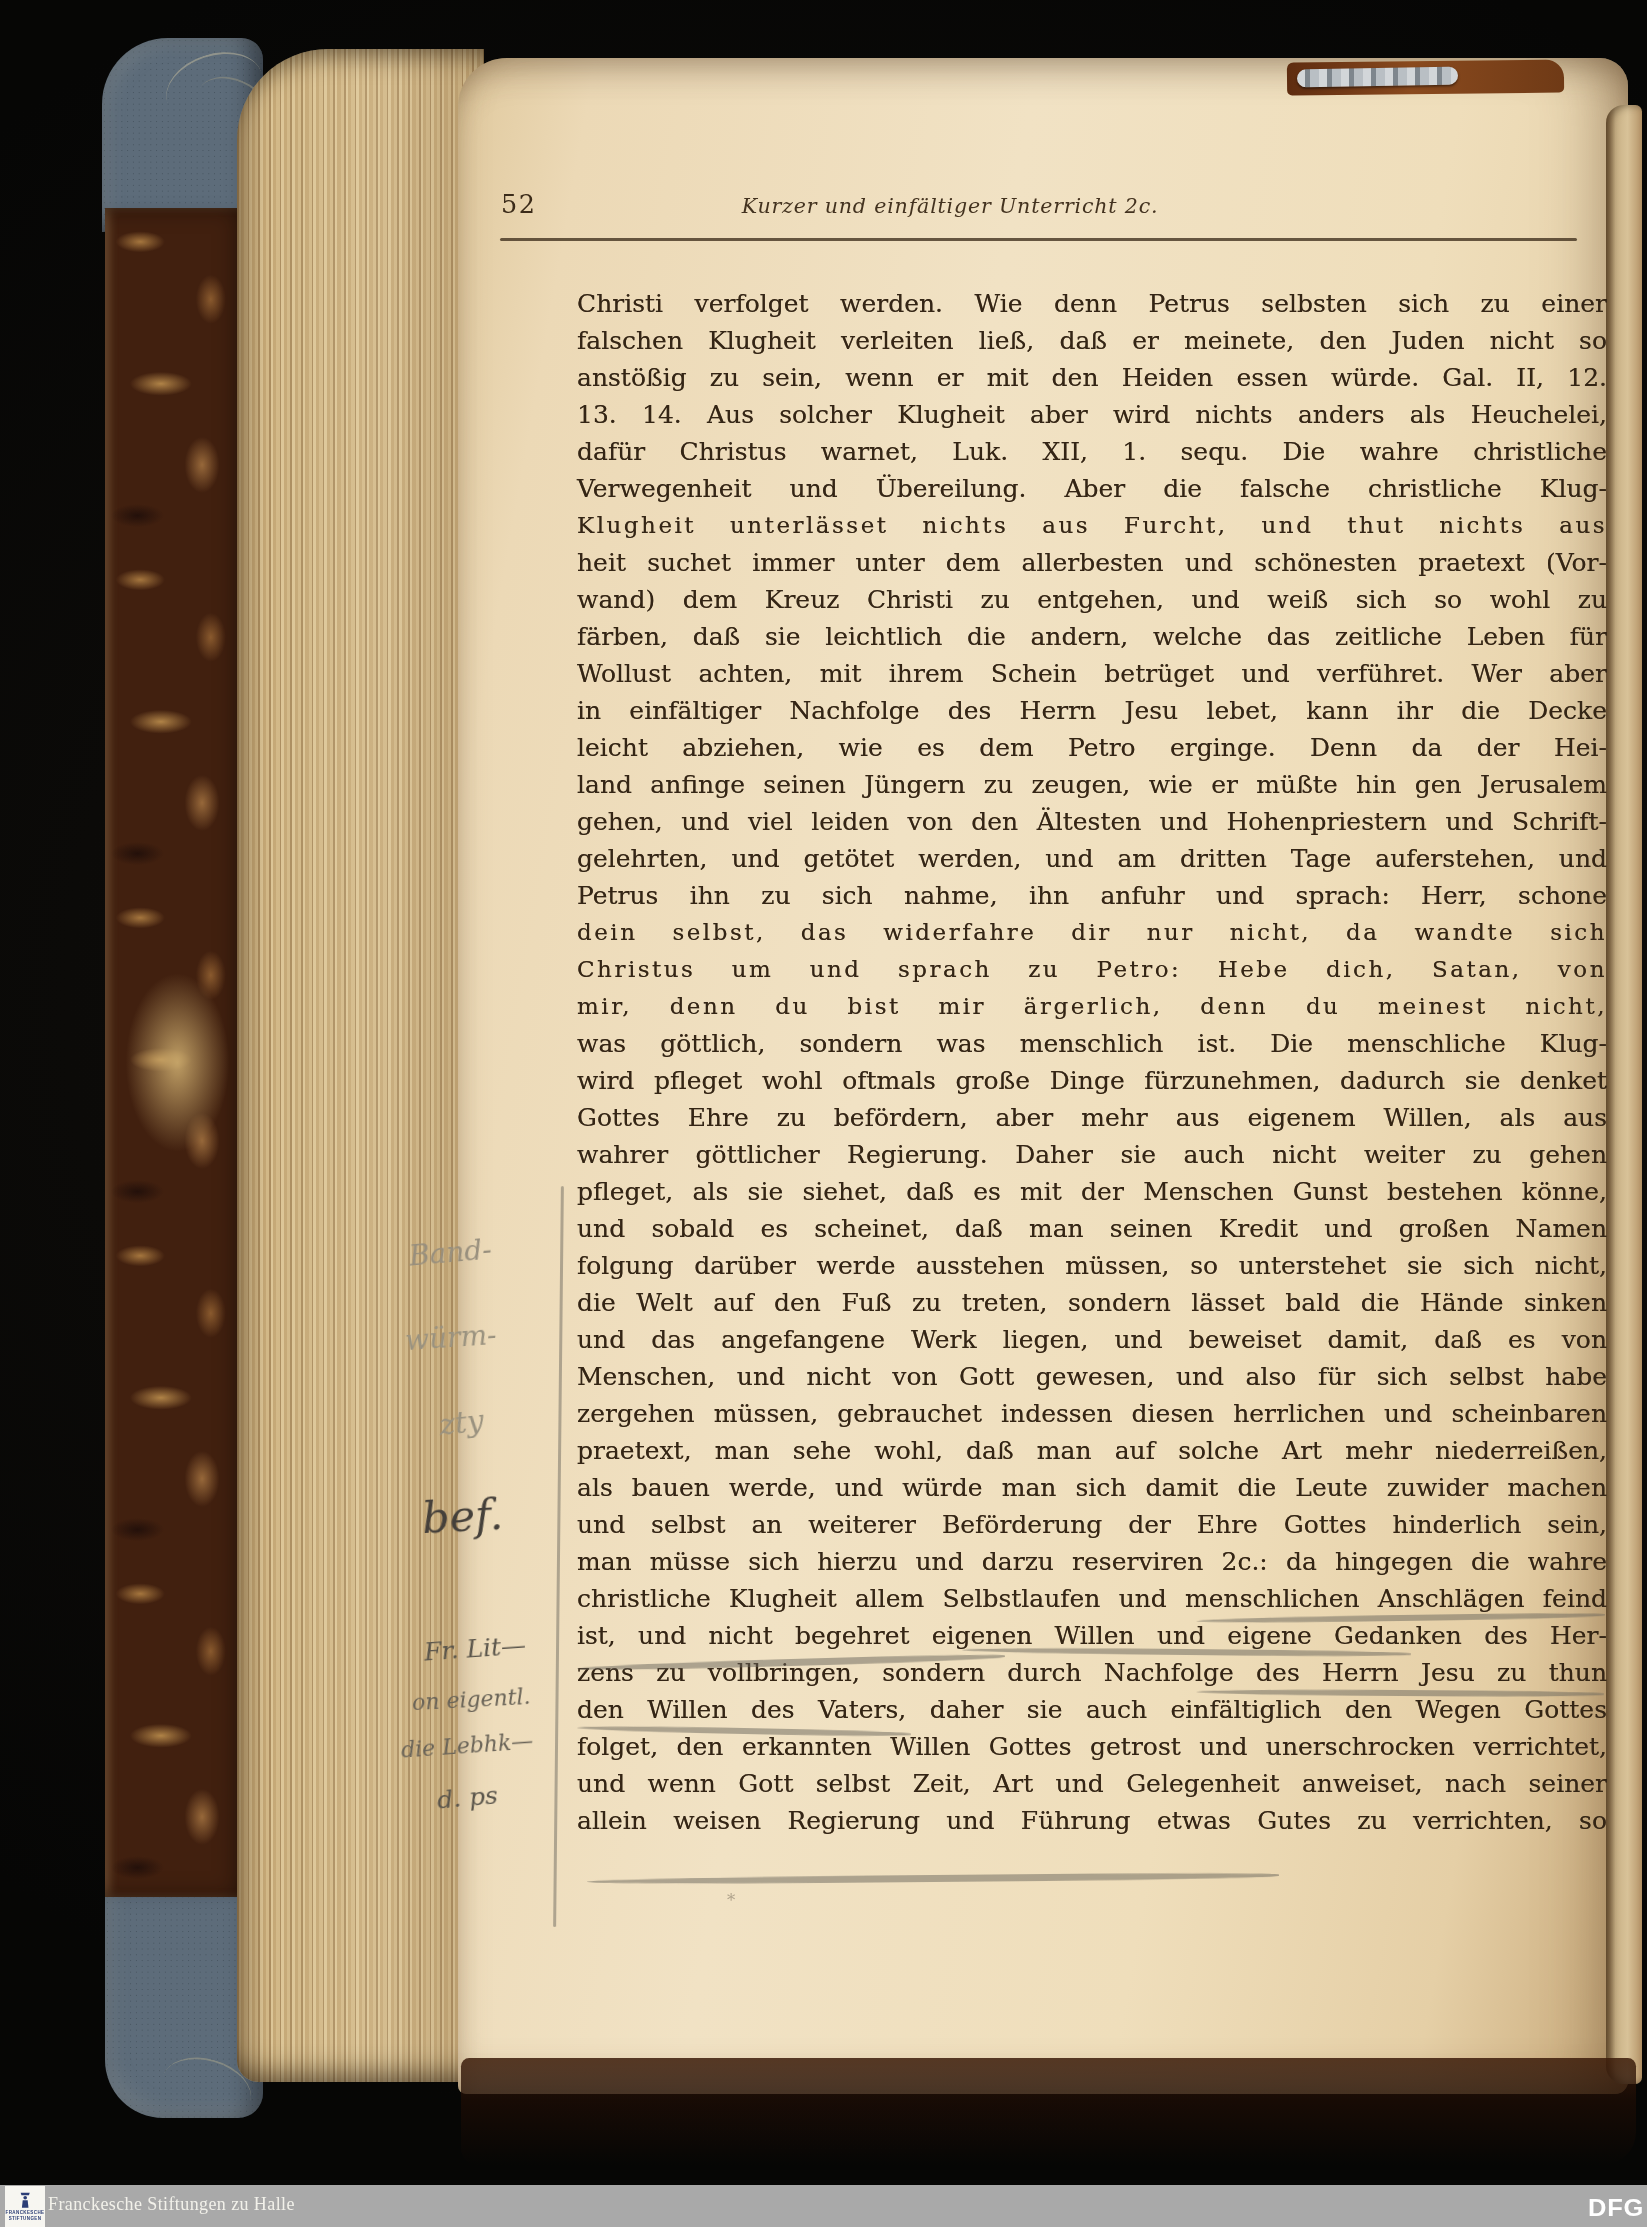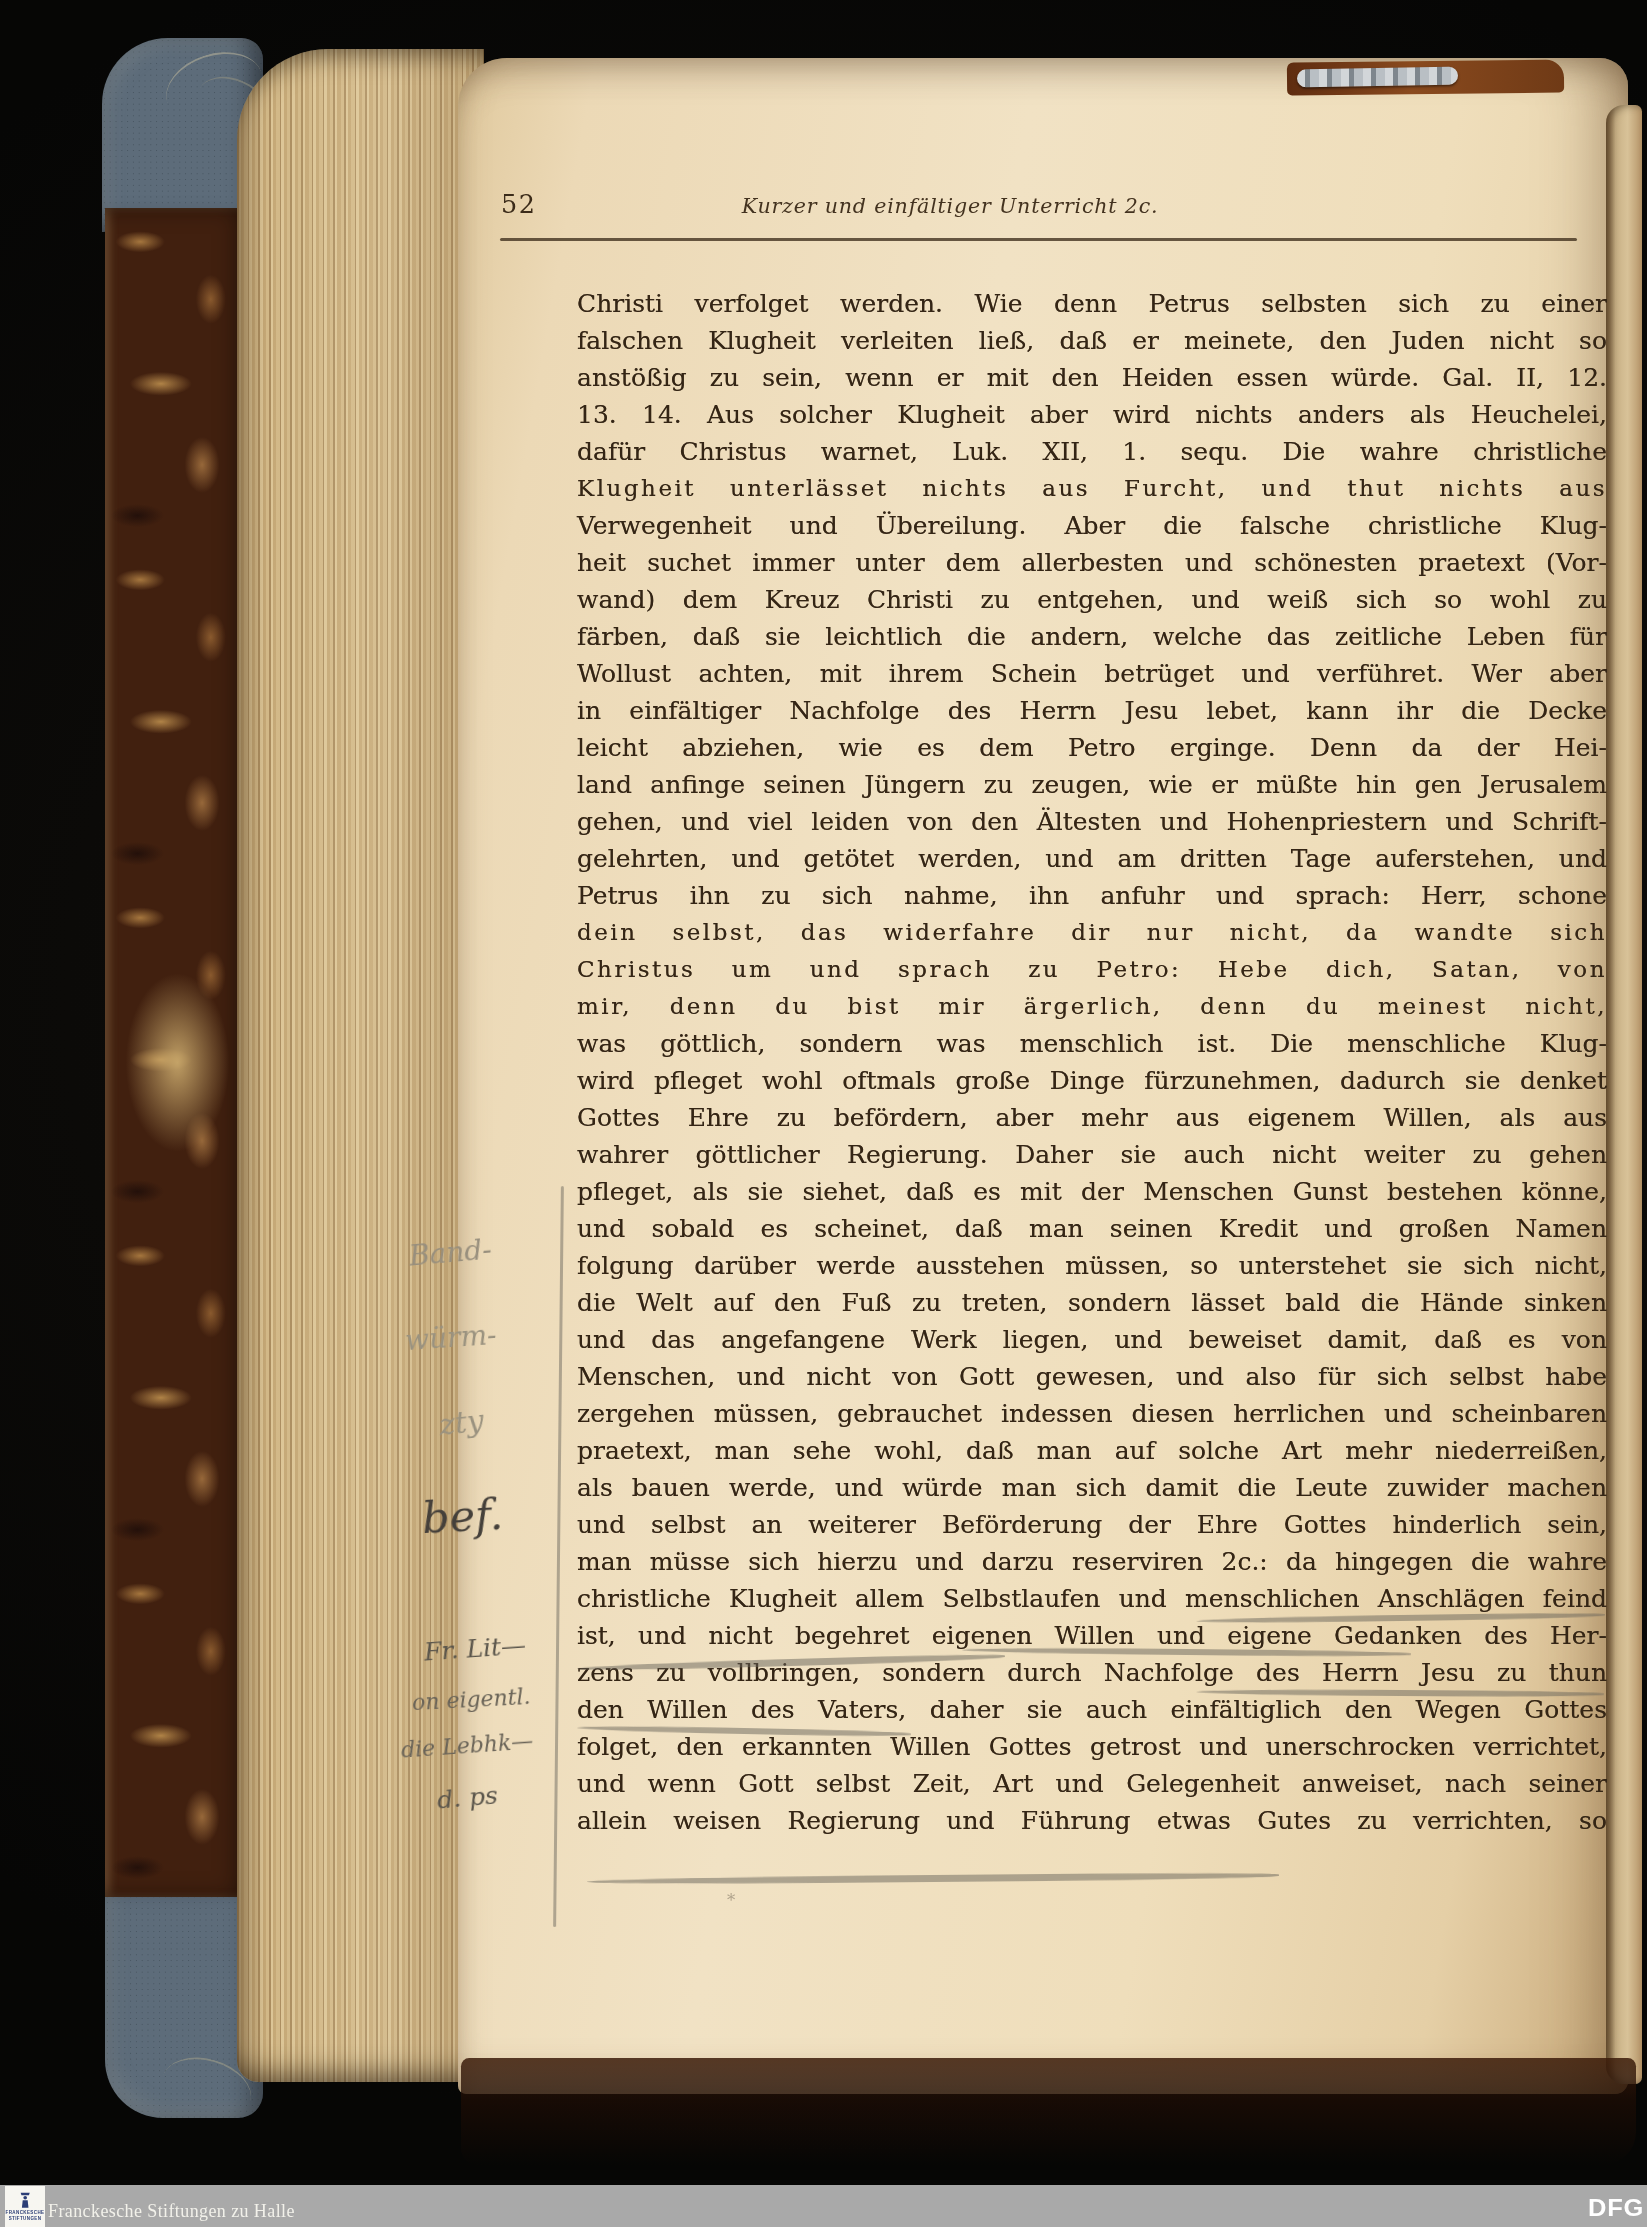--- a/index.html
+++ b/index.html
@@ -84,21 +84,21 @@
   .sig-mark{position:absolute;left:727px;top:1891px;font-size:16.5px;color:rgba(120,110,92,.55);}
 
   
   .bottom-bar{position:absolute;left:0;top:2185px;width:1648px;height:43px;background:#a9a9a9;}
   .logo-box{position:absolute;left:5px;top:2186px;width:40px;height:41px;background:#f7f6f1;
     display:flex;flex-direction:column;align-items:center;justify-content:center;gap:0.8px;}
   .logo-glyph{width:12.4px;height:16.5px;}
   .logo-text{font-family:"Liberation Sans",sans-serif;font-size:4.5px;line-height:5px;
     color:#2c3e76;letter-spacing:0.4px;text-align:center;font-weight:bold;}
   .bar-title{position:absolute;left:48px;top:2194px;font-family:"Liberation Serif",serif;
-    font-size:18px;color:#f2f1ea;letter-spacing:0.4px;margin-top:7px;}
+    font-size:18px;color:#f2f1ea;letter-spacing:0.4px;}
   .dfg{position:absolute;left:1588px;top:2193px;font-family:"Liberation Sans",sans-serif;
     font-weight:bold;font-size:25.5px;color:#ffffff;letter-spacing:0.8px;transform:scaleY(.95);}
 </style>
 </head>
 <body>
 
 <div class="stage">
 
   <div class="cloth cloth-top"></div>
   <div class="cloth cloth-bottom"></div>
@@ -117,22 +117,22 @@
 
   <div class="pageno">52</div>
   <div class="running-title">Kurzer und einfältiger Unterricht 2c.</div>
   <div class="rule"></div>
   <div class="body-block" id="body-lines">
       <div class="tline">Christi verfolget werden.  Wie denn Petrus selbsten sich zu einer</div>
       <div class="tline">falschen Klugheit verleiten ließ, daß er meinete, den Juden nicht so</div>
       <div class="tline">anstößig zu sein, wenn er mit den Heiden essen würde.  Gal. II, 12.</div>
       <div class="tline">13. 14.  Aus solcher Klugheit aber wird nichts anders als Heuchelei,</div>
       <div class="tline">dafür Christus warnet, Luk. XII, 1. sequ.  Die wahre christliche</div>
+      <div class="tline">Verwegenheit und Übereilung.  Aber die falsche christliche Klug-</div>
       <div class="tline sp">Klugheit unterlässet nichts aus Furcht, und thut nichts aus</div>
-      <div class="tline">Verwegenheit und Übereilung.  Aber die falsche christliche Klug-</div>
       <div class="tline">heit suchet immer unter dem allerbesten und schönesten praetext (Vor-</div>
       <div class="tline">wand) dem Kreuz Christi zu entgehen, und weiß sich so wohl zu</div>
       <div class="tline">färben, daß sie leichtlich die andern, welche das zeitliche Leben für</div>
       <div class="tline">Wollust achten, mit ihrem Schein betrüget und verführet.  Wer aber</div>
       <div class="tline">in einfältiger Nachfolge des Herrn Jesu lebet, kann ihr die Decke</div>
       <div class="tline">leicht abziehen, wie es dem Petro erginge.  Denn da der Hei-</div>
       <div class="tline">land anfinge seinen Jüngern zu zeugen, wie er müßte hin gen Jerusalem</div>
       <div class="tline">gehen, und viel leiden von den Ältesten und Hohenpriestern und Schrift-</div>
       <div class="tline">gelehrten, und getötet werden, und am dritten Tage auferstehen, und</div>
       <div class="tline">Petrus ihn zu sich nahme, ihn anfuhr und sprach: Herr, schone</div>

